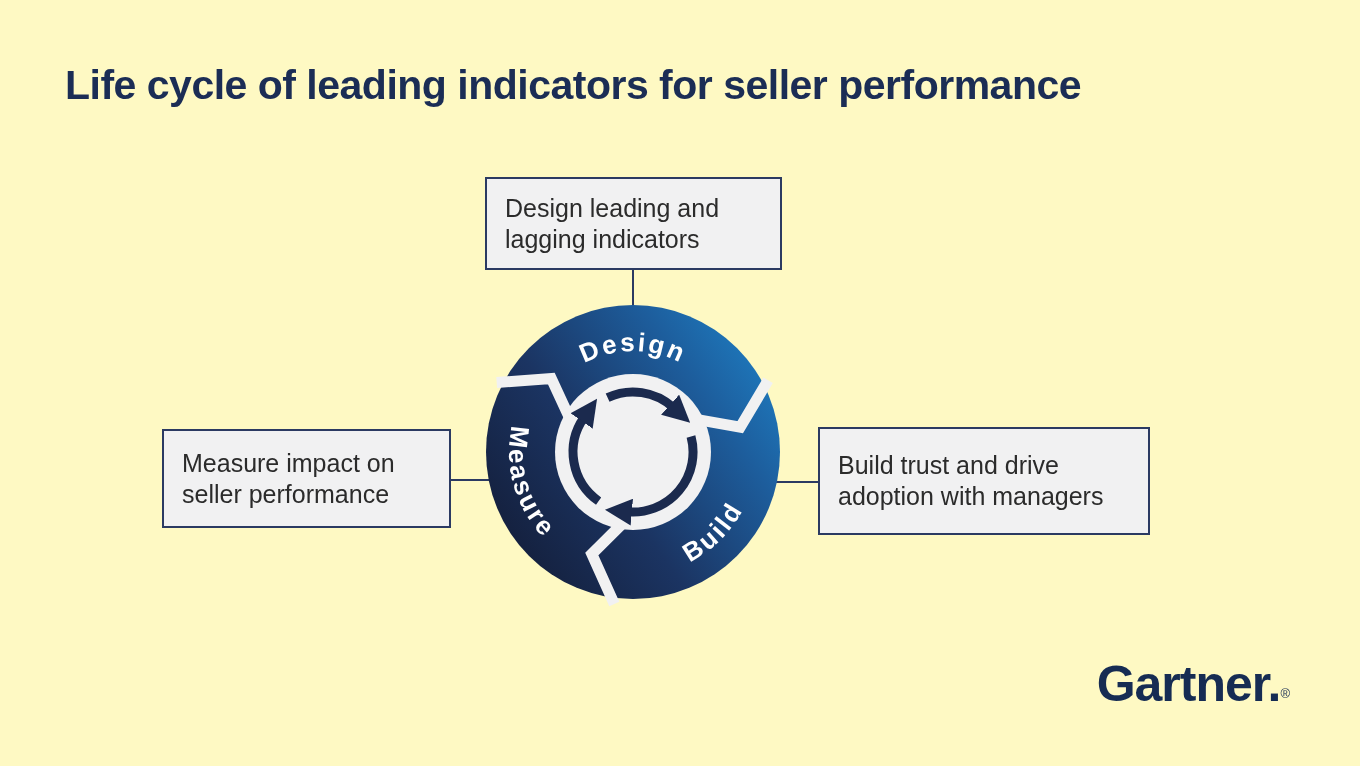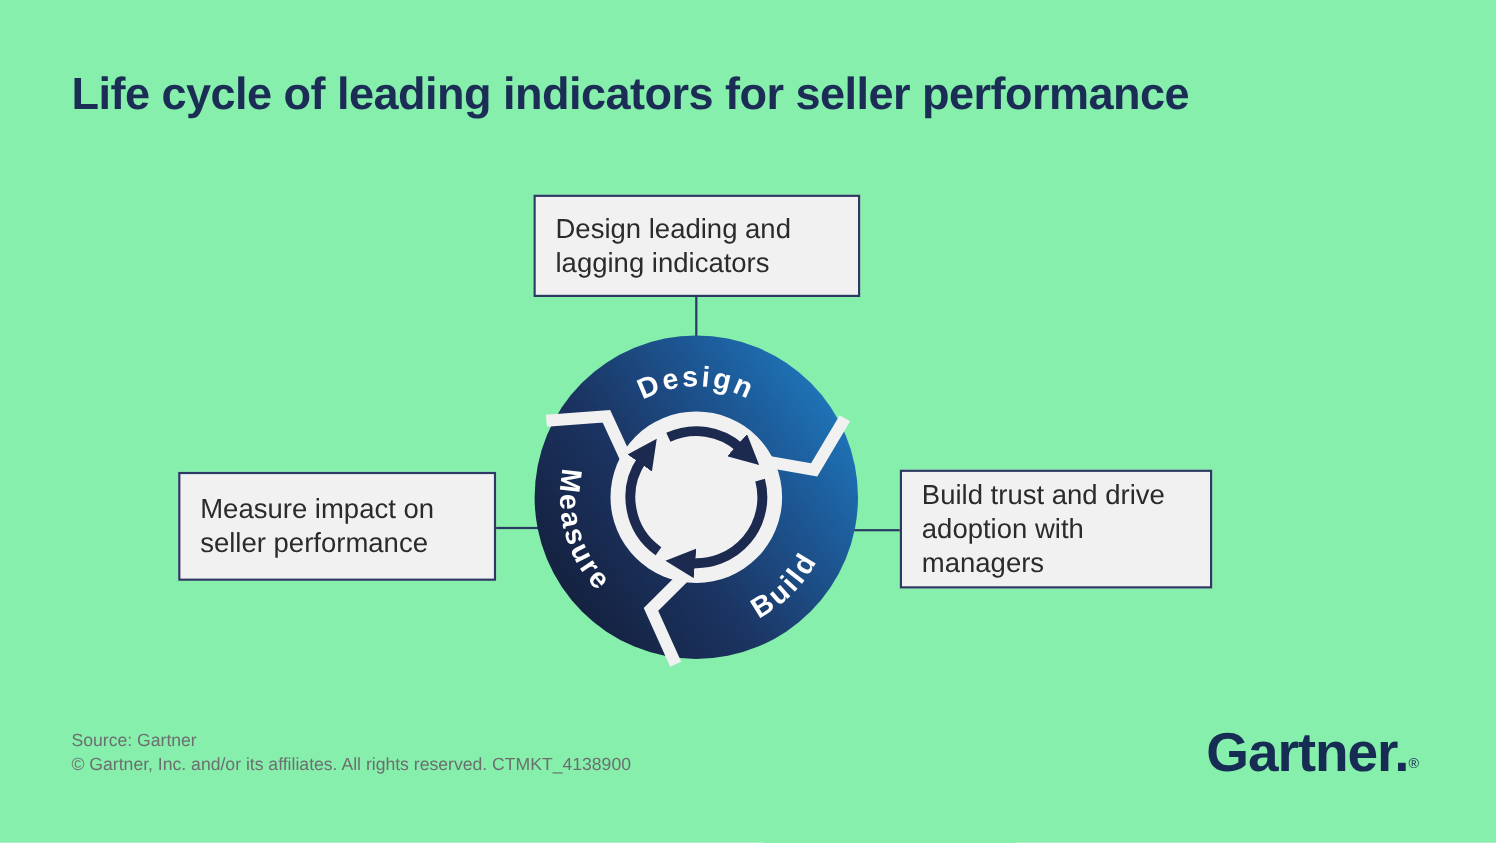--- a/index.html
+++ b/index.html
@@ -2,42 +2,42 @@
 <html><head>
 <meta charset="utf-8">
 <style>
   html,body{margin:0;padding:0;}
   body{
     width:1360px;height:766px;
     background:#f1f1f2;
     font-family:"Liberation Sans", sans-serif;
     overflow:hidden;
   }
-  .canvas{position:relative;width:1360px;height:766px;background:#86efac;}
+  .canvas{position:relative;width:1360px;height:766px;background:#fef9c3;}
 
   .page-title{
     position:absolute;left:65px;top:62px;margin:0;
     font-size:41px;font-weight:800;letter-spacing:-0.5px;
     color:#1b2d55;
   }
 
   .callout{
     position:absolute;
     border:2px solid #2b3a62;
     background:#f1f1f2;
     display:flex;align-items:center;justify-content:center;
     text-align:left;
     color:#2b2b2b;
     font-size:25px;line-height:31px;
     box-sizing:border-box;
     padding:6px 18px;
   }
   .callout-top{left:485px;top:177px;width:297px;height:93px;}
   .callout-left{left:162px;top:429px;width:289px;height:99px;}
-  .callout-right{left:818px;top:427px;width:284px;height:108px;}
+  .callout-right{left:818px;top:427px;width:332px;height:108px;}
 
   .connector{position:absolute;background:#2b3a62;}
   .connector-top{left:632px;top:269px;width:2px;height:37px;}
   .connector-left{left:449px;top:479px;width:52px;height:2px;}
   .connector-right{left:770px;top:481px;width:50px;height:2px;}
 
   .cycle-svg{position:absolute;left:483px;top:302px;width:300px;height:300px;overflow:visible;}
 
   .cycle-label{
     font-family:"Liberation Sans", sans-serif;
@@ -116,20 +116,16 @@
       <textPath href="#arcDesign" startOffset="50%" text-anchor="middle">Design</textPath>
     </text>
     <text class="cycle-label">
       <textPath href="#arcBuild" startOffset="50%" text-anchor="middle">Build</textPath>
     </text>
     <text class="cycle-label">
       <textPath href="#arcMeasure" startOffset="50%" text-anchor="middle">Measure</textPath>
     </text>
   </svg>
 
-  <div class="footer-source">
-    <div>Source: Gartner</div>
-    <div>© Gartner, Inc. and/or its affiliates. All rights reserved. CTMKT_4138900</div>
-  </div>
 
   <div class="gartner-logo"><span>Gartner.</span><span class="reg">®</span></div>
 
 </div>
 
 </body></html>

